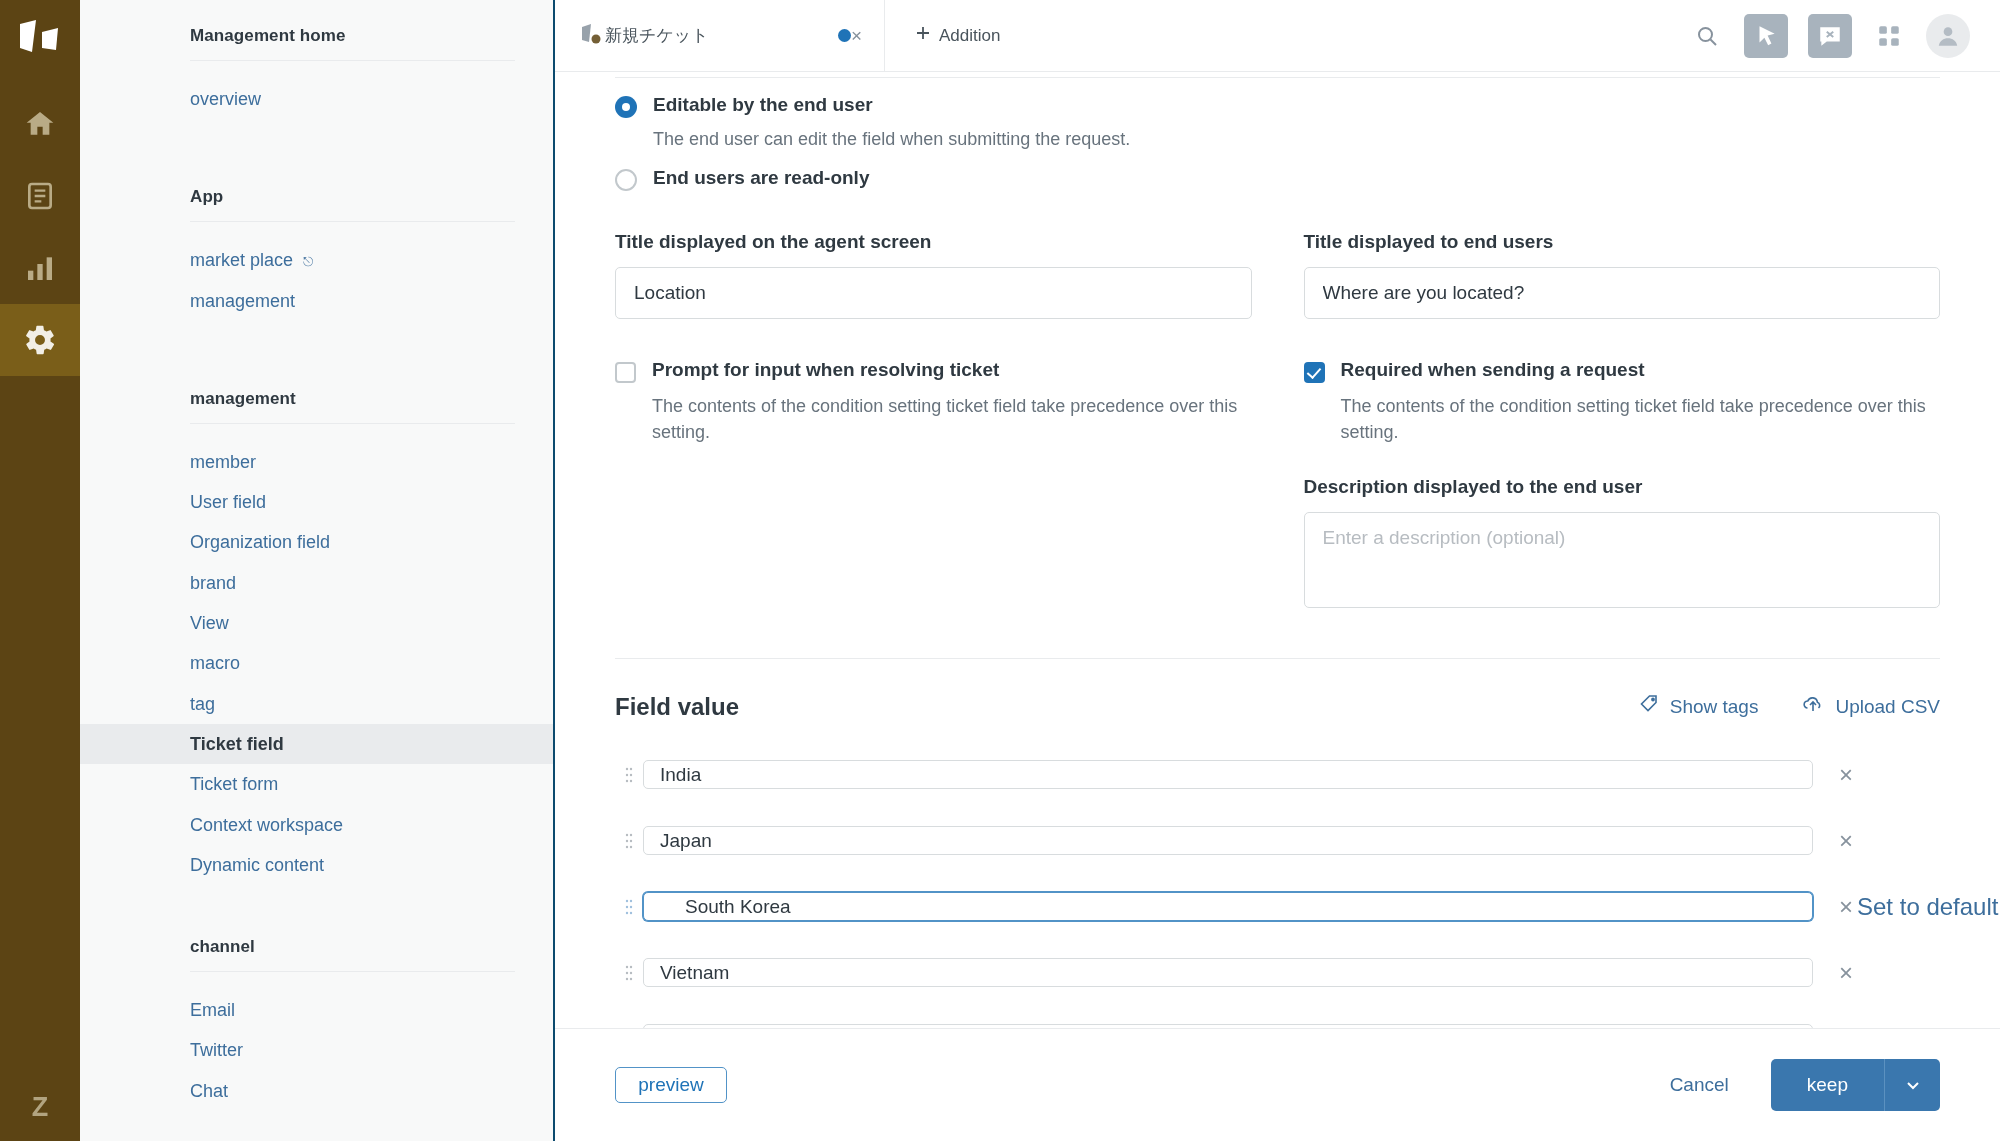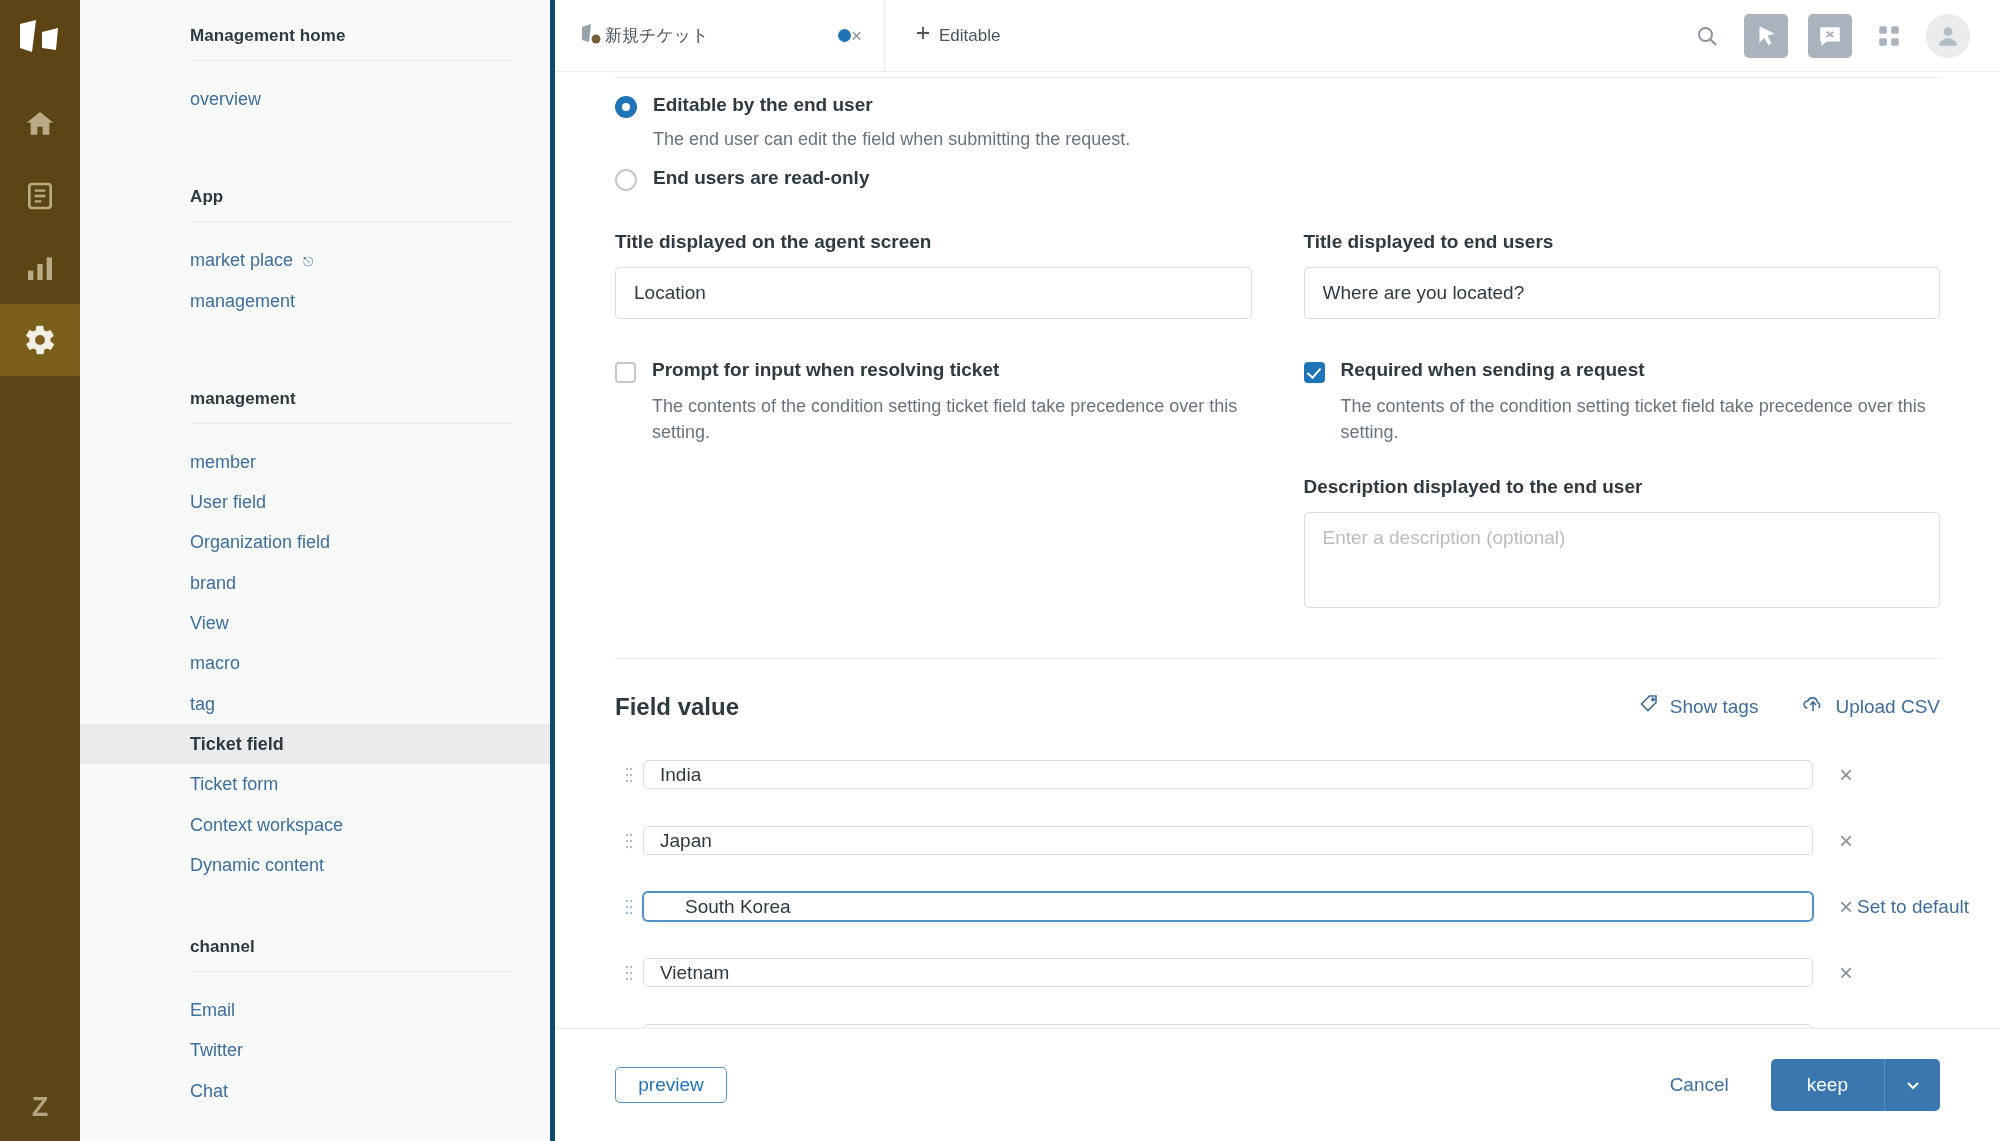--- a/index.html
+++ b/index.html
@@ -28,21 +28,21 @@
   }
   .rail-btn.active { background: #7a5e19; }
   .rail-bottom { position: absolute; bottom: 14px; left: 0; width: 80px;
                  display:flex; align-items:center; justify-content:center; }
   .rail svg { display: block; }
 
   
   .sidebar {
     width: 475px; flex: 0 0 475px;
     background: #f8f9f9;
-    border-right: 5px solid #0c4a6e;
+    border-right: 2px solid #0c4a6e;
     display: flex; flex-direction: column;
     overflow: hidden;
   }
   .sb-inner { padding: 0 0 0 0; }
   .sb-group { padding: 0 38px 0 110px; }
   .sb-title {
     font-size: 17px; font-weight: 700; color: #2f3941;
     padding: 26px 0 14px 0; letter-spacing: .1px;
   }
   .sb-sep { height: 1px; background: #e9ebed; margin: 0 0 18px 0; }
@@ -172,21 +172,21 @@
     font-size: 19px; color: #2f3941; padding: 0 16px; background: #fff;
     font-family: "Liberation Sans", sans-serif;
   }
   .fv-input.focused { border: 1px solid #5293c7; box-shadow: 0 0 0 1px #5293c7; padding-left: 41px; }
   .fv-input::placeholder { color: #b7bcc1; }
   .fv-right { display: flex; align-items: center; margin-left: 22px; gap: 0; }
   .fv-x {
     font-size: 24px; color: #87929d; cursor: pointer; line-height: 1;
     padding: 0 4px; font-weight: 300;
   }
-  .fv-setdefault { font-size: 19px; color: #3d6e9c; cursor: pointer; white-space: nowrap; }
+  .fv-setdefault { font-size: 24px; color: #3d6e9c; cursor: pointer; white-space: nowrap; }
   .fv-row.empty .fv-input { flex: 0 0 1170px; }
   .sort-link { font-size: 19px; color: #3d6e9c; cursor: pointer; margin-top: 18px; display: inline-block; }
 
   
   .footer {
     position: absolute; left: 0; right: 0; bottom: 0; height: 113px;
     background: #fff; border-top: 1px solid #e9ebed;
     display: flex; align-items: center; padding: 0 60px;
   }
   .btn-outline {
@@ -319,21 +319,21 @@
         <span class="tab-label">新規チケット</span>
         <span class="tab-dot"></span>
         <span class="tab-close">×</span>
       </div>
       <div class="tab-add">
         <span>
           <svg width="16" height="16" viewBox="0 0 16 16" stroke="#49545c" stroke-width="1.8">
             <path d="M8 2v12M2 8h12"></path>
           </svg>
         </span>
-        <span>Editable</span>
+        <span>Addition</span>
       </div>
 
       <div class="topbar-right">
         <div class="tb-icon">
           <svg width="24" height="24" viewBox="0 0 24 24" fill="none" stroke="#87929d" stroke-width="2">
             <circle cx="10.5" cy="10.5" r="6.5"></circle>
               <path d="M15.5 15.5L21 21"></path>
           </svg>
         </div>
         <div class="tb-icon boxed">

